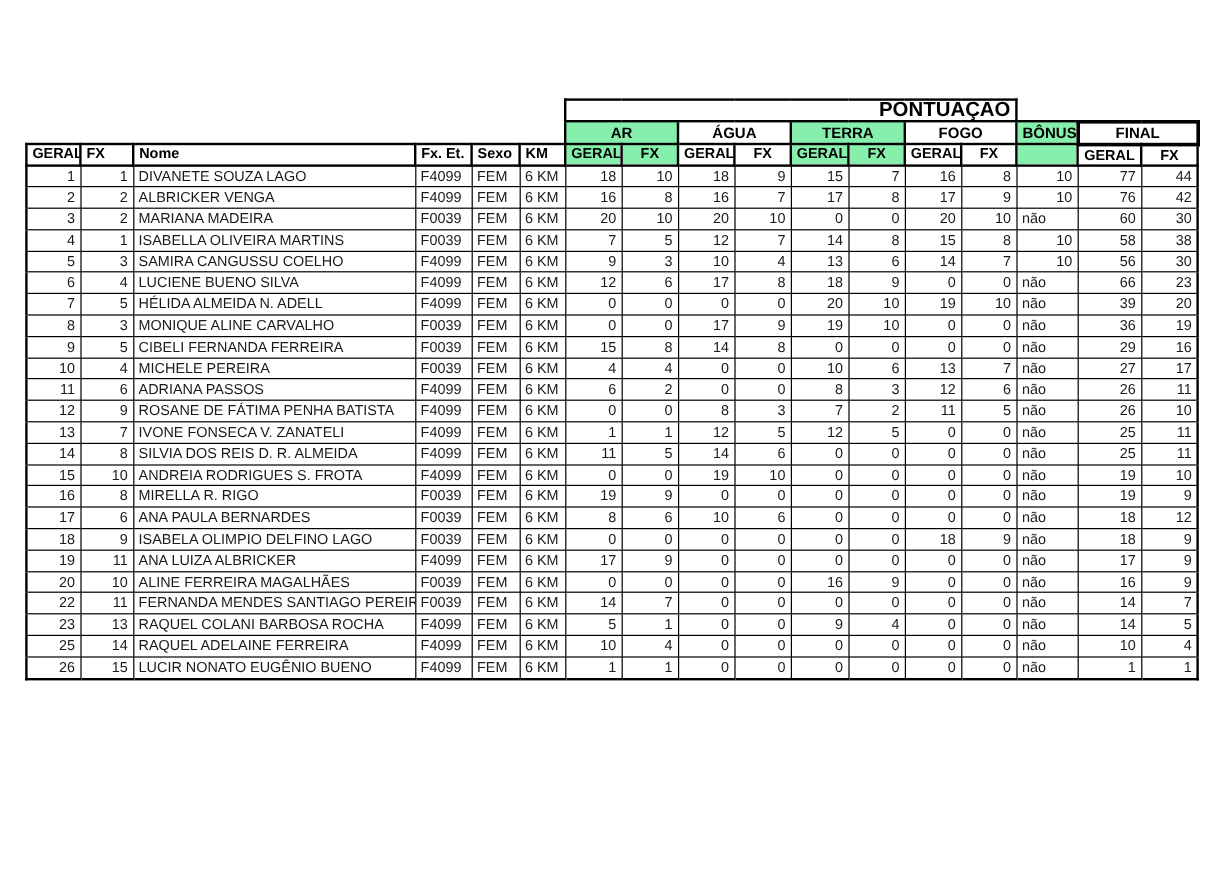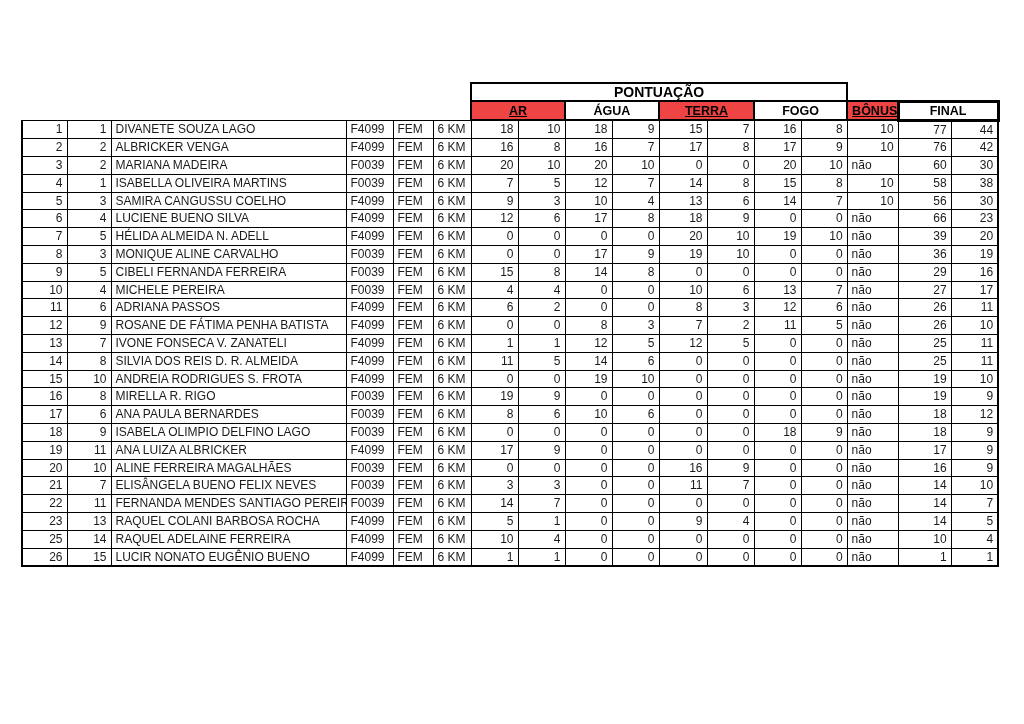--- a/index.html
+++ b/index.html
@@ -36,22 +36,22 @@
     border-width: 2px;
     height: 15px;
     line-height: 15px;
     color: #000;
   }
   thead tr.rowA td, thead tr.rowB td { height: 16px; line-height: 16px; }
   thead td.blank {
     border: none;
     background: #ffffff;
   }
-  .gray { background: #ef4444; text-decoration: underline; }
-  .pontuacao { text-align: center; font-size: 14px; margin-left: 13px; }
+  .gray { background: #86efac; }
+  .pontuacao { text-align: right; font-size: 17px; margin-left: 13px; }
   .group { text-align: center; font-size: 12.5px; }
   .final-box { border-width: 3px; }
   .hleft { text-align: left; }
   .hcent { text-align: center; }
   tbody td.num { text-align: right; }
   tbody td.txt { text-align: left; }
   tbody td:first-child { border-left-width: 2px; }
   tbody td:last-child { border-right-width: 2px; }
   tbody tr:last-child td { border-bottom-width: 2px; }
 </style>
@@ -87,20 +87,39 @@
       </tr>
       <tr class="rowB">
         <td class="blank" colspan="6"></td>
         <td class="group gray" colspan="2">AR</td>
         <td class="group" colspan="2">ÁGUA</td>
         <td class="group gray" colspan="2">TERRA</td>
         <td class="group" colspan="2">FOGO</td>
         <td class="group gray">BÔNUS</td>
         <td class="group final-box" colspan="2">FINAL</td>
       </tr>
+      <tr class="rowC">
+        <td class="hleft">GERAL</td>
+        <td class="hleft">FX</td>
+        <td class="hleft">Nome</td>
+        <td class="hleft">Fx. Et.</td>
+        <td class="hleft">Sexo</td>
+        <td class="hleft">KM</td>
+        <td class="hcent gray">GERAL</td>
+        <td class="hcent gray">FX</td>
+        <td class="hcent">GERAL</td>
+        <td class="hcent">FX</td>
+        <td class="hcent gray">GERAL</td>
+        <td class="hcent gray">FX</td>
+        <td class="hcent">GERAL</td>
+        <td class="hcent">FX</td>
+        <td class="gray"></td>
+        <td class="hcent">GERAL</td>
+        <td class="hcent">FX</td>
+      </tr>
     </thead>
     <tbody id="rows">
         <tr>
           <td class="num">1</td>
           <td class="num">1</td>
           <td class="txt">DIVANETE SOUZA LAGO</td>
           <td class="txt">F4099</td>
           <td class="txt">FEM</td>
           <td class="txt">6 KM</td>
           <td class="num">18</td>
@@ -468,39 +487,20 @@
           <td class="num">0</td>
           <td class="num">0</td>
           <td class="num">0</td>
           <td class="num">16</td>
           <td class="num">9</td>
           <td class="num">0</td>
           <td class="num">0</td>
           <td class="txt">não</td>
           <td class="num">16</td>
           <td class="num">9</td>
-        </tr>
-        <tr>
-          <td class="num">21</td>
-          <td class="num">7</td>
-          <td class="txt">ELISÂNGELA BUENO FELIX NEVES</td>
-          <td class="txt">F0039</td>
-          <td class="txt">FEM</td>
-          <td class="txt">6 KM</td>
-          <td class="num">3</td>
-          <td class="num">3</td>
-          <td class="num">0</td>
-          <td class="num">0</td>
-          <td class="num">11</td>
-          <td class="num">7</td>
-          <td class="num">0</td>
-          <td class="num">0</td>
-          <td class="txt">não</td>
-          <td class="num">14</td>
-          <td class="num">10</td>
         </tr>
         <tr>
           <td class="num">22</td>
           <td class="num">11</td>
           <td class="txt">FERNANDA MENDES SANTIAGO PEREIRA</td>
           <td class="txt">F0039</td>
           <td class="txt">FEM</td>
           <td class="txt">6 KM</td>
           <td class="num">14</td>
           <td class="num">7</td>

